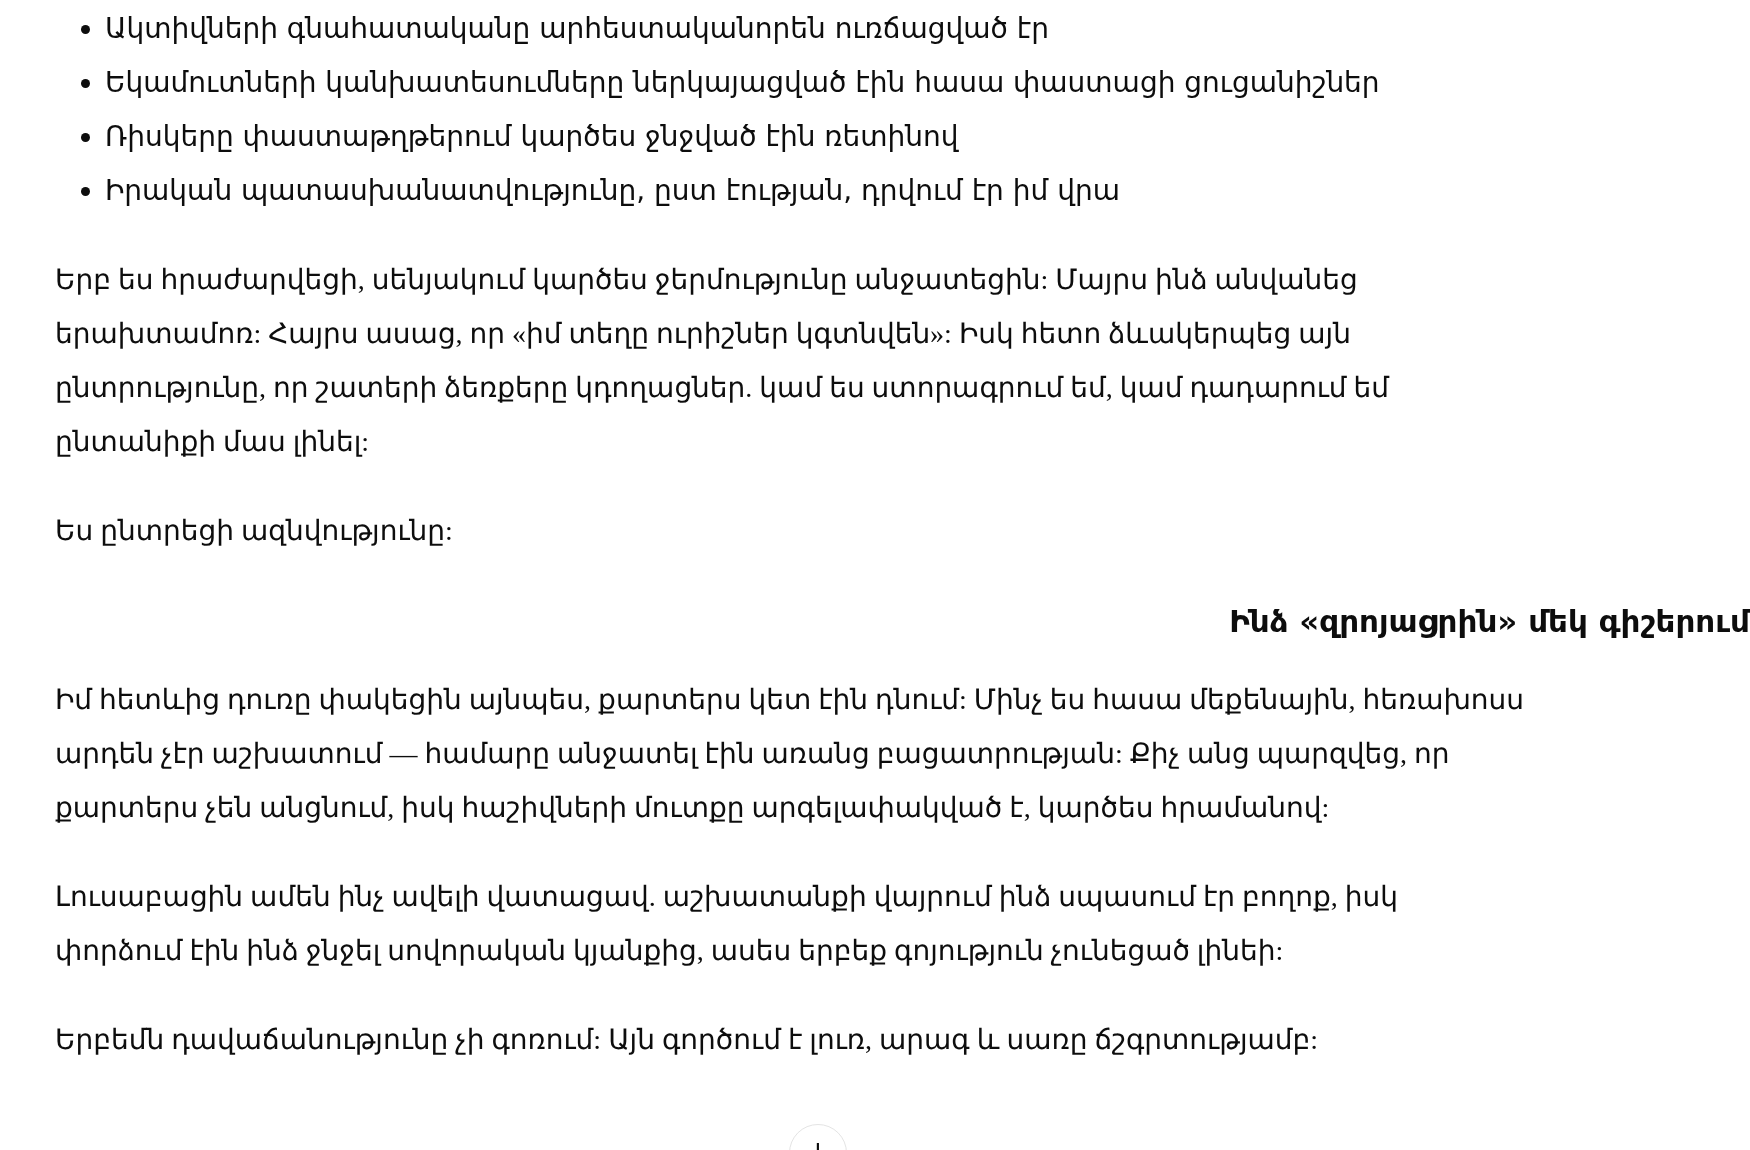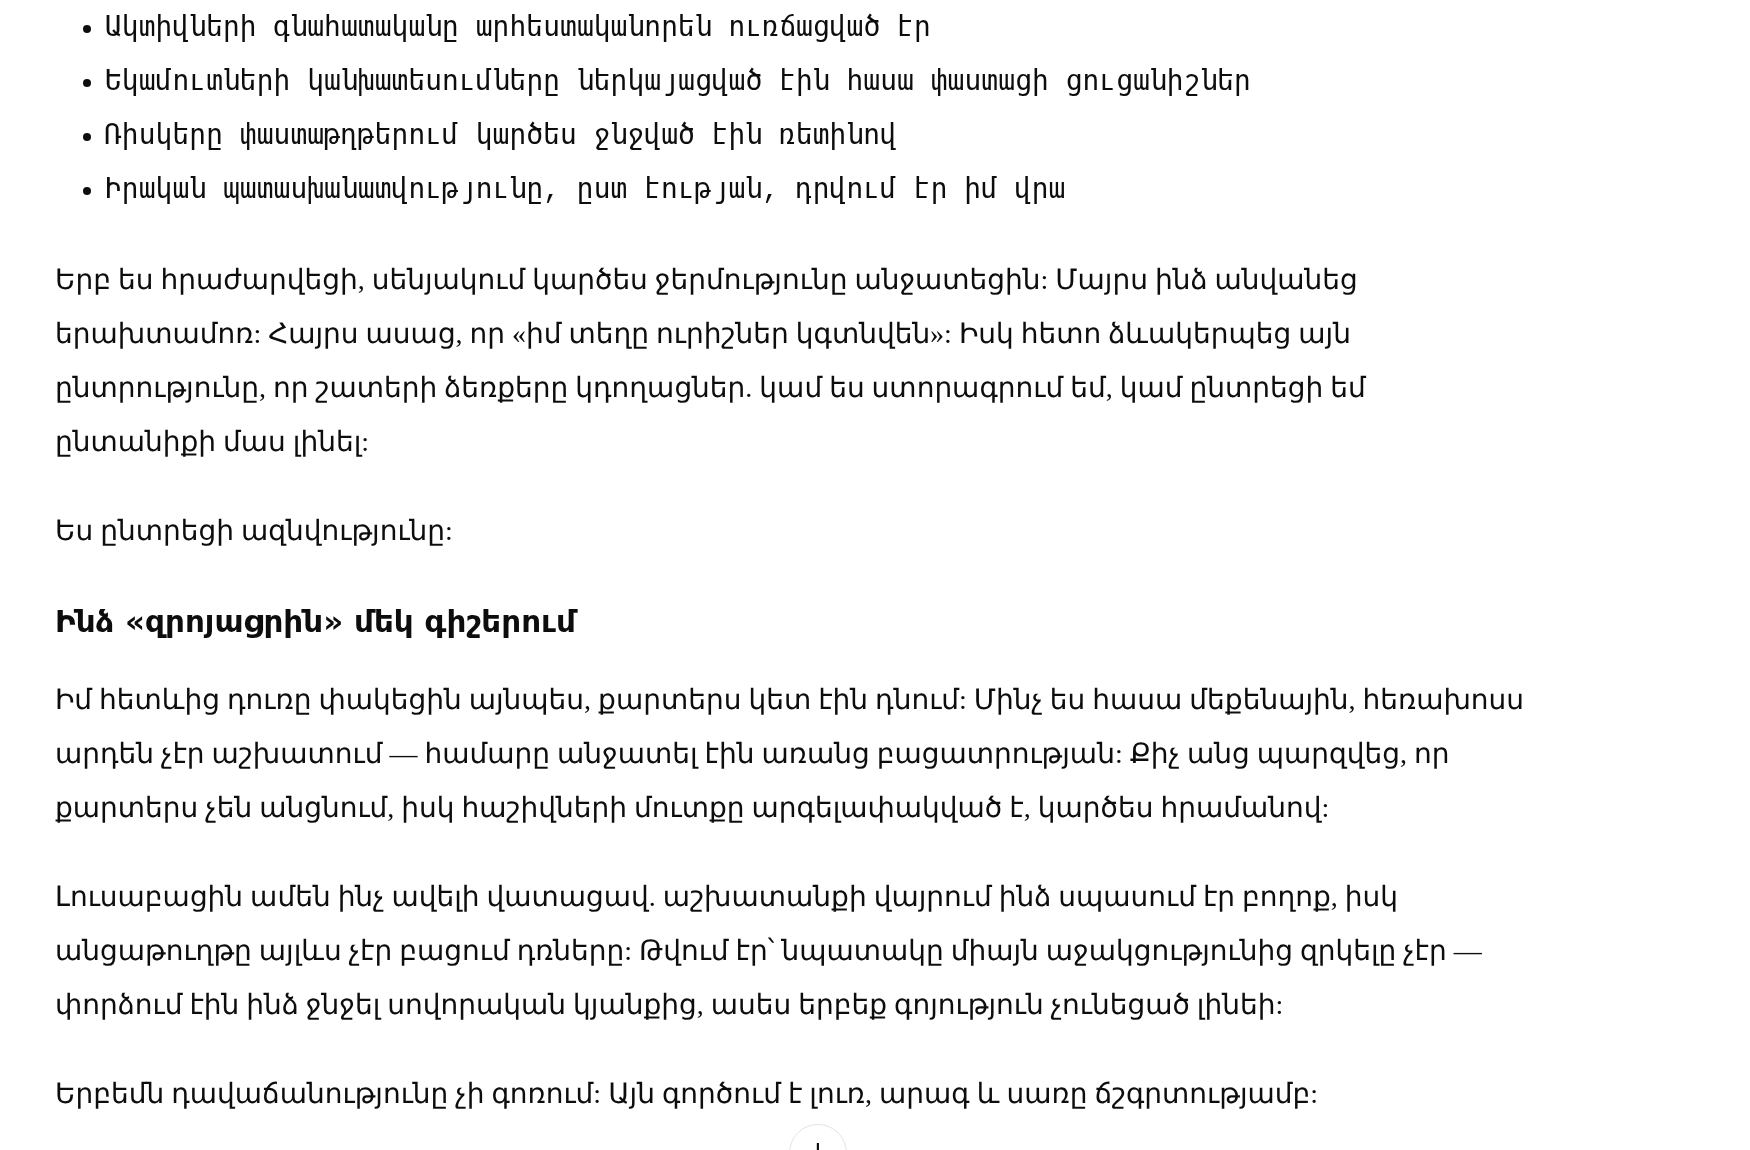--- a/index.html
+++ b/index.html
@@ -20,39 +20,39 @@
     top: 2px;
     left: 55px;
     right: 0;
     font-size: 28px;
     line-height: 54px;
   }
   ul.bullet-list {
     margin: 0 0 27px 0;
     padding: 0 9px 0 50px;
     list-style: disc outside;
-    font-family: Liberation Mono, monospace;
   }
   ul.bullet-list li {
     margin: 0;
     padding: 0;
   }
   .para {
     margin: 35px 0 0 0;
     font-family: Liberation Serif, serif;
   }
   .line {
     white-space: nowrap;
   }
   h2.section-heading {
     font-size: 31px;
     line-height: 46px;
     font-weight: bold;
     margin: 40px 0 29px 0;
     white-space: nowrap;
+    text-align: right;
   }
   .scroll-btn {
     position: absolute;
     left: 789px;
     top: 1124px;
     width: 58px;
     height: 58px;
     border: 1.5px solid #e4e4e4;
     border-radius: 50%;
     background: #ffffff;
@@ -76,39 +76,38 @@
   <ul class="bullet-list">
     <li><span class="line">Ակտիվների գնահատականը արհեստականորեն ուռճացված էր</span></li>
     <li><span class="line">Եկամուտների կանխատեսումները ներկայացված էին հասա փաստացի ցուցանիշներ</span></li>
     <li><span class="line">Ռիսկերը փաստաթղթերում կարծես ջնջված էին ռետինով</span></li>
     <li><span class="line">Իրական պատասխանատվությունը, ըստ էության, դրվում էր իմ վրա</span></li>
   </ul>
 
   <div class="para">
     <div class="line">Երբ ես հրաժարվեցի, սենյակում կարծես ջերմությունը անջատեցին: Մայրս ինձ անվանեց</div>
     <div class="line">երախտամոռ: Հայրս ասաց, որ «իմ տեղը ուրիշներ կգտնվեն»: Իսկ հետո ձևակերպեց այն</div>
-    <div class="line">ընտրությունը, որ շատերի ձեռքերը կդողացներ. կամ ես ստորագրում եմ, կամ ընտրեցի եմ</div>
+    <div class="line">ընտրությունը, որ շատերի ձեռքերը կդողացներ. կամ ես ստորագրում եմ, կամ դադարում եմ</div>
     <div class="line">ընտանիքի մաս լինել:</div>
   </div>
 
   <div class="para">
     <div class="line">Ես ընտրեցի ազնվությունը:</div>
   </div>
 
   <h2 class="section-heading">Ինձ «զրոյացրին» մեկ գիշերում</h2>
 
   <div class="para" style="margin-top:0;">
     <div class="line">Իմ հետևից դուռը փակեցին այնպես, քարտերս կետ էին դնում: Մինչ ես հասա մեքենային, հեռախոսս</div>
     <div class="line">արդեն չէր աշխատում — համարը անջատել էին առանց բացատրության: Քիչ անց պարզվեց, որ</div>
     <div class="line">քարտերս չեն անցնում, իսկ հաշիվների մուտքը արգելափակված է, կարծես հրամանով:</div>
   </div>
 
   <div class="para">
     <div class="line">Լուսաբացին ամեն ինչ ավելի վատացավ. աշխատանքի վայրում ինձ սպասում էր բողոք, իսկ</div>
-    <div class="line">անցաթուղթը այլևս չէր բացում դռները: Թվում էր՝ նպատակը միայն աջակցությունից զրկելը չէր —</div>
     <div class="line">փորձում էին ինձ ջնջել սովորական կյանքից, ասես երբեք գոյություն չունեցած լինեի:</div>
   </div>
 
   <div class="para">
     <div class="line">Երբեմն դավաճանությունը չի գոռում: Այն գործում է լուռ, արագ և սառը ճշգրտությամբ:</div>
   </div>
 
 </div>
 
 <div class="scroll-btn">

